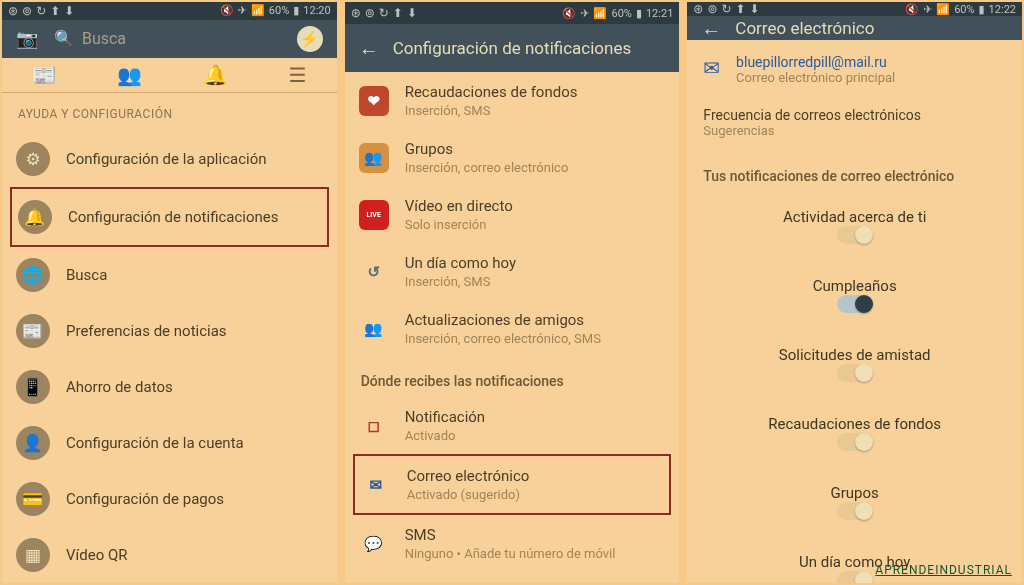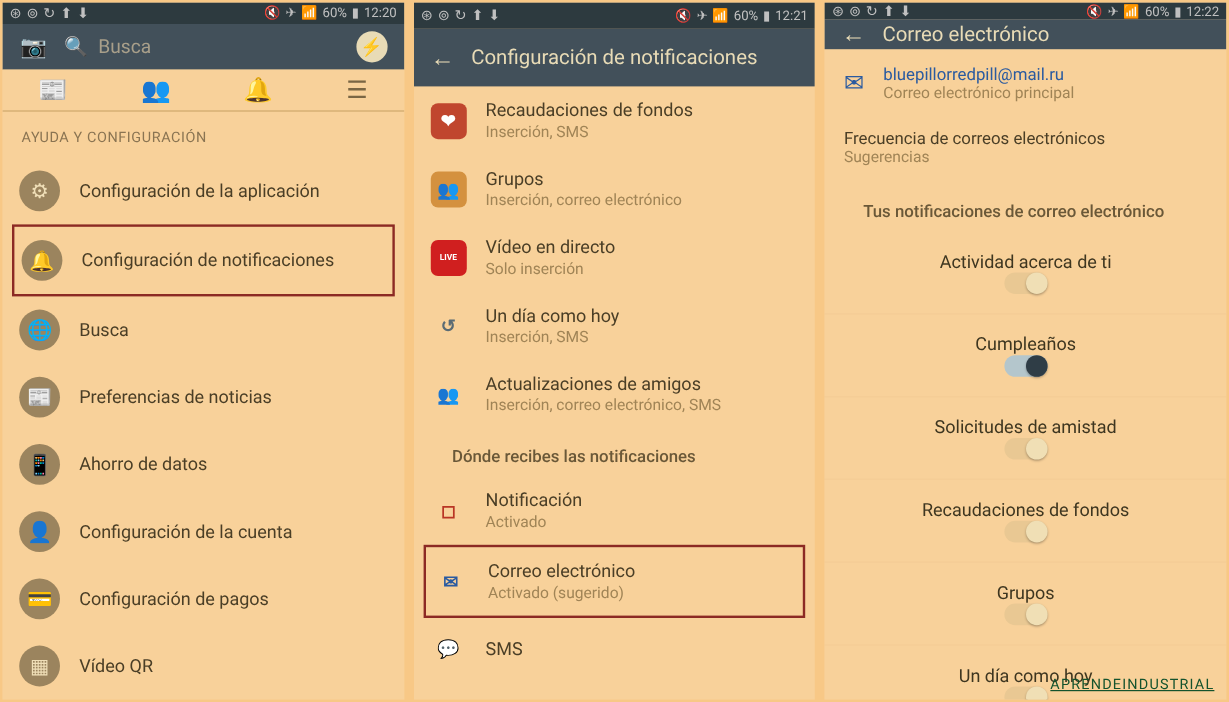--- a/index.html
+++ b/index.html
@@ -89,21 +89,21 @@
     padding-left: 6px !important;
     padding-right: 6px !important;
   }
   .search { flex: 1; color: #a89f8a; font-size: 16px; display:flex; align-items:center; gap:8px;}
   .small-icon {
     width: 30px; height: 30px; border-radius: 6px;
     display: flex; align-items: center; justify-content: center;
     font-size: 15px; color: #fff;
   }
   .sec-sub {
-    padding: 16px 16px 8px 32px;
+    padding: 16px 16px 8px 16px;
     font-size: 14px;
     color: #6a5838;
     font-weight: 500;
   }
   .toggle-row {
     display: flex;
     align-items: center;
     justify-content: space-between;
     padding: 16px 18px;
     border-bottom: 1px solid #ecc58a40;
@@ -273,20 +273,21 @@
         <div class="small-icon" style="background:transparent;color:#2a5aa0;font-size:15px;font-weight:bold">✉</div>
       <div class="stack">
         <div class="label">Correo electrónico</div>
         <div class="sub ">Activado (sugerido)</div>
       </div>
       </div>
       <div class="list-item">
         <div class="small-icon" style="background:transparent;color:#3a7a3a;font-size:15px;font-weight:bold">💬</div>
       <div class="stack">
         <div class="label">SMS</div>
+        <div class="sub red-text">Ninguno • Añade tu número de móvil</div>
       </div>
       </div>
     </div>
 </div>
 
 <div class="phone">
   <div class="statusbar">
     <div class="status-icons">
         <span>⊛</span>
         <span>⊚</span>

